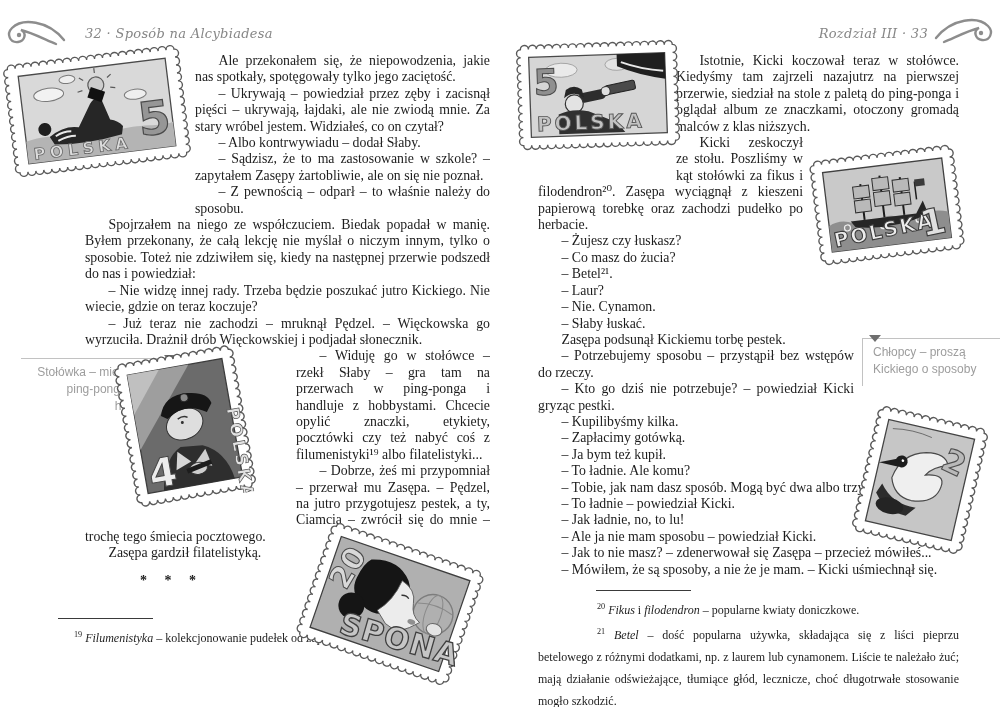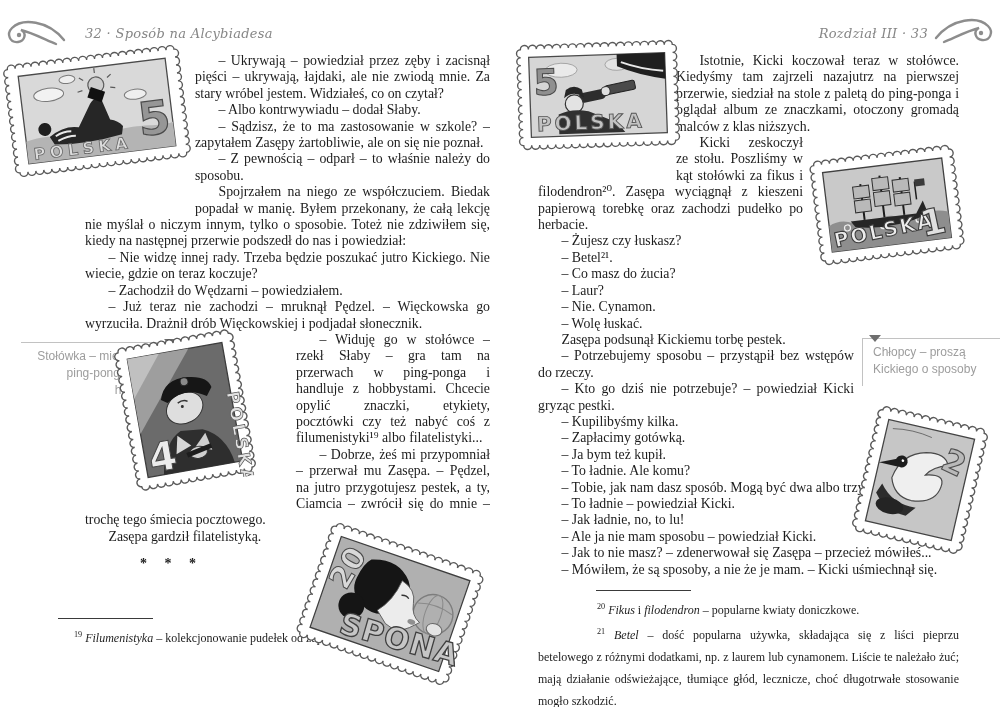--- a/index.html
+++ b/index.html
@@ -107,27 +107,27 @@
           <path d="M34,72 Q50,62 64,66 L78,44 Q84,36 90,42 L96,62 Q104,64 108,70 L106,78 Q70,84 38,80 Z" fill="#262626"></path>
           <rect x="78" y="30" width="15" height="11" fill="#111111" transform="rotate(25 85 35)"></rect>
           <path d="M40,72 q8,-4 16,-3 M42,77 q10,-4 18,-3" stroke="#e8e8e8" stroke-width="2" fill="none"></path>
           <text x="124" y="82" font-size="46" fill="#969696" stroke="#4a4a4a" stroke-width="1.2">5</text>
           <text x="16" y="93" font-size="16" letter-spacing="4.5" fill="#dcdcdc" stroke="#666666" stroke-width="0.8">POLSKA</text>
         </g>
       </svg>
     </div>
 
     <div>
+        <p class="para">Ale przekonałem się, że niepowodzenia, jakie nas spotkały, spotęgowały tylko jego zaciętość.</p>
         <p class="para">– Ukrywają – powiedział przez zęby i zacisnął pięści – ukrywają, łajdaki, ale nie zwiodą mnie. Za stary wróbel jestem. Widziałeś, co on czytał?</p>
         <p class="para">– Albo kontrwywiadu – dodał Słaby.</p>
         <p class="para">– Sądzisz, że to ma zastosowanie w szkole? – zapytałem Zasępy żartobliwie, ale on się nie poznał.</p>
         <p class="para">– Z pewnością – odparł – to właśnie należy do sposobu.</p>
         <p class="para">Spojrzałem na niego ze współczuciem. Biedak popadał w manię. Byłem przekonany, że całą lekcję nie myślał o niczym innym, tylko o sposobie. Toteż nie zdziwiłem się, kiedy na następnej przerwie podszedł do nas i powiedział:</p>
         <p class="para">– Nie widzę innej rady. Trzeba będzie poszukać jutro Kickiego. Nie wiecie, gdzie on teraz koczuje?</p>
-        <p class="para">– Zachodził do Wędzarni – powiedziałem.</p>
         <p class="para">– Już teraz nie zachodzi – mruknął Pędzel. – Więckowska go wyrzuciła. Drażnił drób Więckowskiej i podjadał słonecznik.</p>
       </div>
 
     <div id="fs-note-left" class="f-stamp fl">
       <div class="art">
         <div id="note-left" class="margin-note">
           <div class="tri"></div>
           <span>Stołówka – miejsce gry w ping-ponga i handlu hobbystów</span>
         </div>
       </div>
@@ -239,25 +239,25 @@
           <path d="M30,60 L96,60 L104,48 L108,62 Q70,74 34,66 Z" fill="#262626"></path>
           <text x="12" y="84" font-size="20" letter-spacing="2" fill="#ececec" stroke="#3c3c3c" stroke-width="1.1" transform="rotate(-5 12 84)">POLSKA</text>
           <text x="100" y="84" font-size="36" fill="#e0e0e0" stroke="#3c3c3c" stroke-width="1.2" transform="rotate(-5 100 84)">1</text>
         </g>
       </svg>
     </div>
 
     <div>
         <p class="para">Kicki zeskoczył ze stołu. Poszliśmy w kąt stołówki za fikus i filodendron²⁰. Zasępa wyciągnął z kieszeni papierową torebkę oraz zachodzi pudełko po herbacie.</p>
         <p class="para">– Żujesz czy łuskasz?</p>
+        <p class="para">– Co masz do żucia?</p>
         <p class="para">– Betel²¹.</p>
-        <p class="para">– Co masz do żucia?</p>
         <p class="para">– Laur?</p>
         <p class="para">– Nie. Cynamon.</p>
-        <p class="para">– Wolę łuskać.</p>
+        <p class="para">– Słaby łuskać.</p>
       </div>
 
     <div id="fs-note-right" class="f-stamp fr">
       <div class="art">
         <div id="note-right" class="margin-note">
           <div class="tri"></div>
           <span>Chłopcy – proszą Kickiego o sposoby</span>
         </div>
       </div>
     </div>

